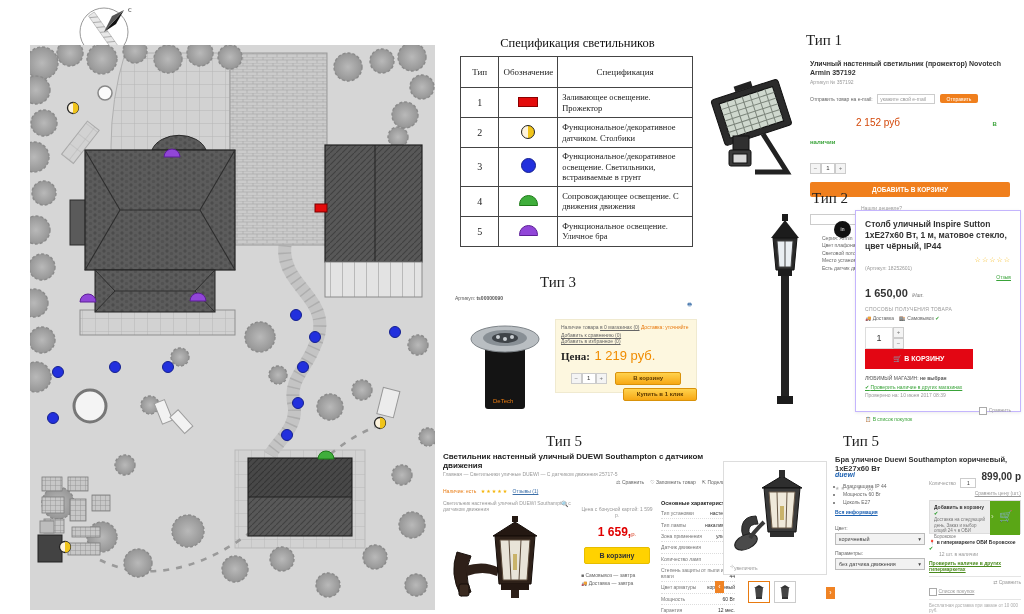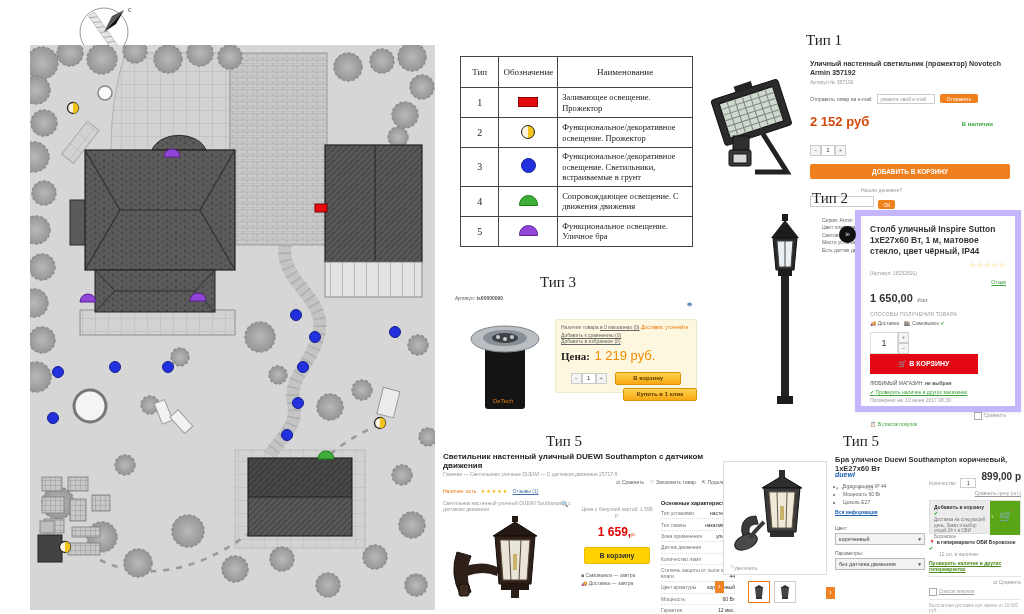--- a/index.html
+++ b/index.html
@@ -27,30 +27,30 @@
   [data-sym="purple-semicircle"]{width:17px;height:9px;border-radius:17px 17px 0 0;background:#9146d8;border:1px solid #5c1f96;}
   
   .t5{font-size:5px;} .t6{font-size:6px;} .t7{font-size:7px;}
   .gray{color:#999;} .dgray{color:#666;} .green{color:#39a339;} .blue{color:#3a6ea8;}
   .orange{color:#e87a10;} .red{color:#d3310f;}
   .lnk{text-decoration:underline;cursor:pointer;}
   .stars{color:#f5b50a;font-size:7px;letter-spacing:1px;}
   .input{background:#fff;border:1px solid #ccc;display:inline-block;}
   .chk{display:inline-block;width:6px;height:6px;border:1px solid #aaa;background:#fff;vertical-align:middle;}
   
-  .t1-price{color:#d3480a;font-weight:bold;font-size:13px;}
+  .t1-price{color:#d3480a;font-weight:normal;font-size:10px;margin-left:46px;}
   .t1-cart{background:#f07f1d;color:#fff;font-size:6.5px;font-weight:bold;text-align:center;
            border-radius:2px;padding:4px 0;width:200px;}
   .t1-sendbtn{background:#f07f1d;color:#fff;font-size:5px;border-radius:2px;padding:1.5px 7px;display:inline-block;}
   .step{display:inline-block;border:1px solid #ccc;background:#f4f4f4;font-size:6px;color:#777;
         width:9px;height:9px;line-height:9px;text-align:center;}
   .stepv{display:inline-block;border:1px solid #ccc;background:#fff;font-size:6px;color:#333;
         width:12px;height:9px;line-height:9px;text-align:center;}
   
-  .t2-card{background:#fff;border:6px solid #c4b5fd;box-shadow:0 1px 3px rgba(0,0,0,.08);}
+  .t2-card{background:#fff;border:1px solid #c4b5fd;box-shadow:0 1px 3px rgba(0,0,0,.08);}
   .t2-title{font-size:8.5px;font-weight:bold;color:#333;line-height:1.3;}
   .t2-price{font-size:11px;font-weight:bold;color:#333;}
   .t2-cart{background:#e30613;color:#fff;font-weight:bold;font-size:7px;text-align:center;
            padding:6px 0;width:108px;display:inline-block;vertical-align:middle;}
   .t2-qty{display:inline-block;width:26px;height:20px;border:1px solid #ddd;background:#fff;
           font-size:9px;line-height:20px;text-align:center;vertical-align:middle;}
   
   .t3-title{color:#e87a10;font-weight:bold;font-size:7.5px;line-height:1.3;}
   .t3-panel{background:#fdf7df;border:1px solid #f0ead0;}
   .t3-btn{background:linear-gradient(#ffd24d,#f7a814);border:1px solid #d9920a;color:#5c3a00;
@@ -257,36 +257,37 @@
           <path d="M350 372.5 A5.5 5.5 0 0 1 350 383.5 Z" fill="#f0c41a"></path>
         </g>
         <path d="M288 414 A8 8 0 0 1 304 414 Z" fill="#3fae3b" stroke="#1e7a18"></path>
         <g>
           <circle cx="35" cy="502" r="5.5" fill="#fdf3dc" stroke="#222" stroke-width="1.3"></circle>
           <path d="M35 496.5 A5.5 5.5 0 0 1 35 507.5 Z" fill="#f0c41a"></path>
         </g>
       </g>
   </svg>
 
+  <div class="abs spec-title" style="left:460px;top:36px">Спецификация светильников</div>
   <table class="spec abs" style="left:460px;top:56px">
     <tbody>
         <tr>
       <th>Тип</th>
       <th>Обозначение</th>
-      <th>Наименование</th>
+      <th>Спецификация</th>
     </tr>
     <tr>
       <td class="c tcol">1</td>
       <td class="c"><span class="sym" data-sym="red-rect"></span></td>
       <td class="name">Заливающее освещение. Прожектор</td>
     </tr>
     <tr>
       <td class="c tcol">2</td>
       <td class="c"><span class="sym" data-sym="half-yellow-circle"></span></td>
-      <td class="name">Функциональное/декоративное освещение. Прожектор</td>
+      <td class="name">Функциональное/декоративное датчиком. Столбики</td>
     </tr>
     <tr>
       <td class="c tcol">3</td>
       <td class="c"><span class="sym" data-sym="blue-circle"></span></td>
       <td class="name">Функциональное/декоративное освещение. Светильники, встраиваемые в грунт</td>
     </tr>
     <tr>
       <td class="c tcol">4</td>
       <td class="c"><span class="sym" data-sym="green-semicircle"></span></td>
       <td class="name">Сопровождающее освещение. С движения движения</td>

